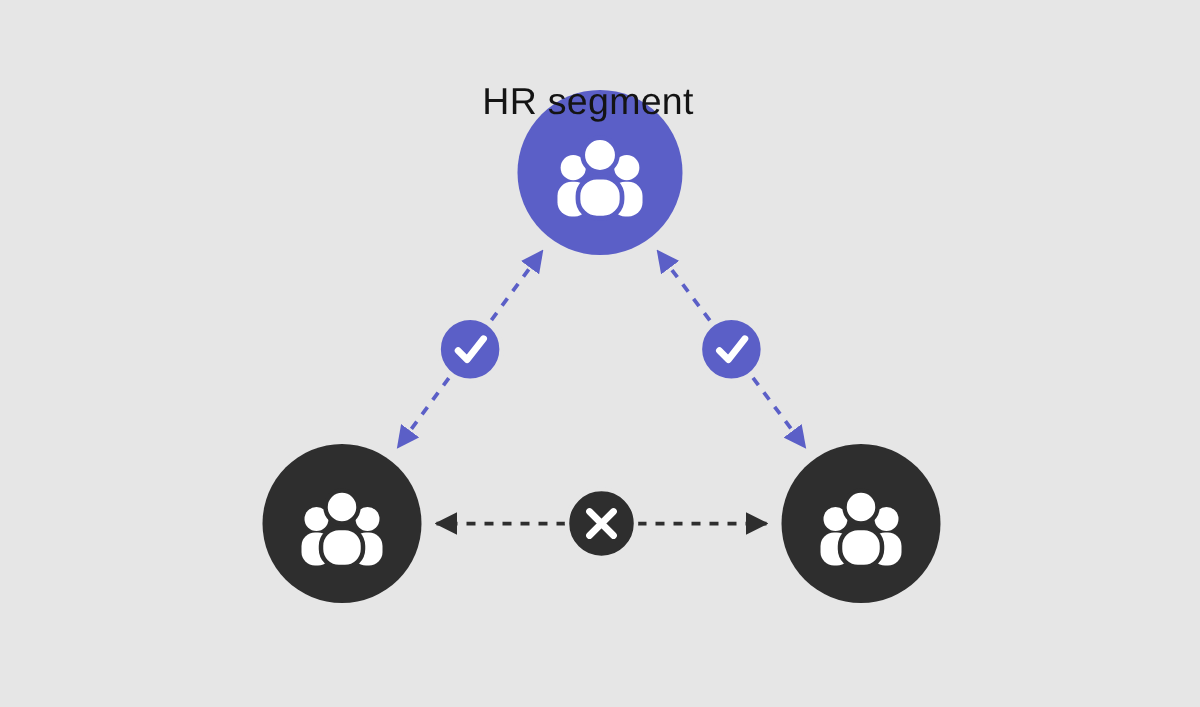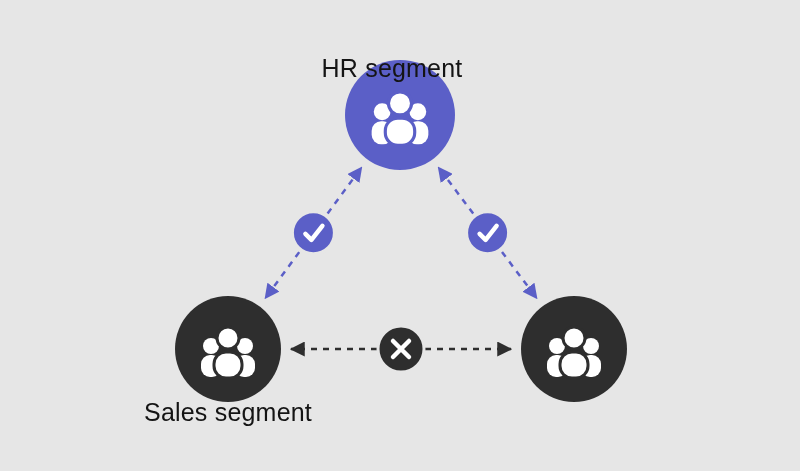--- a/index.html
+++ b/index.html
@@ -133,15 +133,14 @@
         <rect x="-27" y="4" width="20" height="22" rx="9" class="fill-white"></rect>
         <circle cx="17" cy="-5" r="8" class="fill-white"></circle>
         <rect x="7" y="4" width="20" height="22" rx="9" class="fill-white"></rect>
         <circle cx="0" cy="-13" r="11" class="person-front-dark"></circle>
         <rect x="-14" y="1" width="28" height="26" rx="12" class="person-front-dark"></rect>
       </g>
     </g>
   </svg>
 
   <div class="node-label label-hr">HR segment</div>
-  <div class="node-label label-sales">Sales segment</div>
 
 </div>
 
 </body></html>

